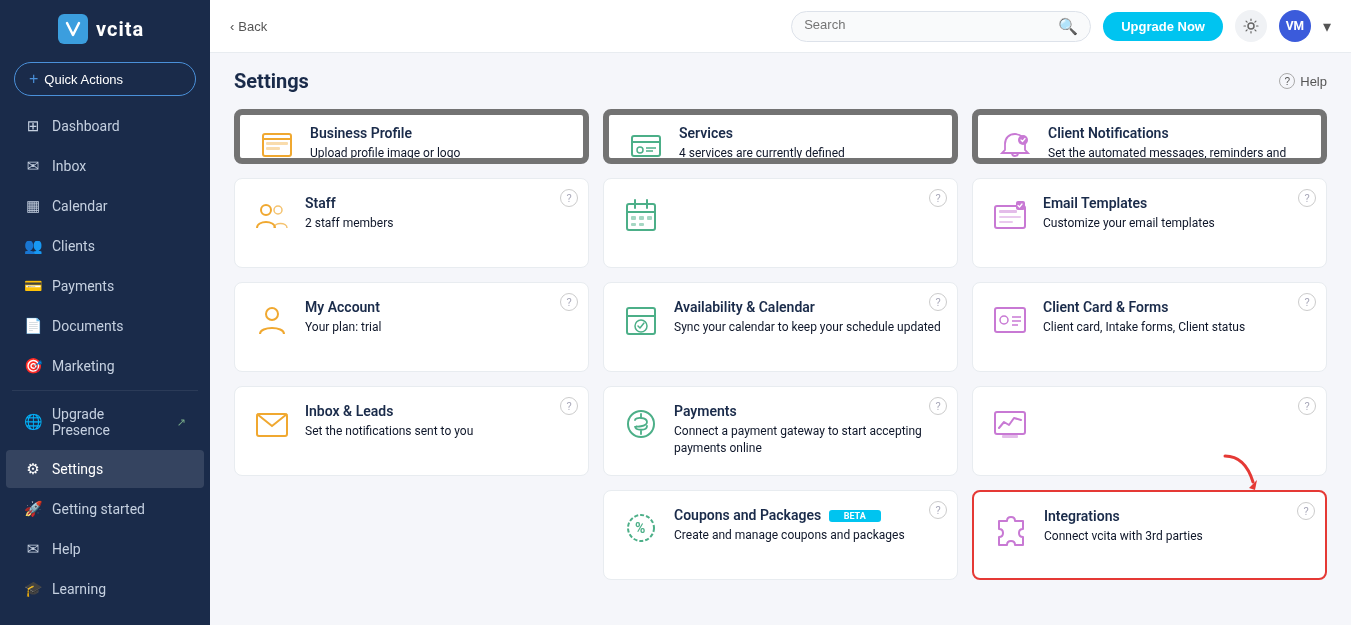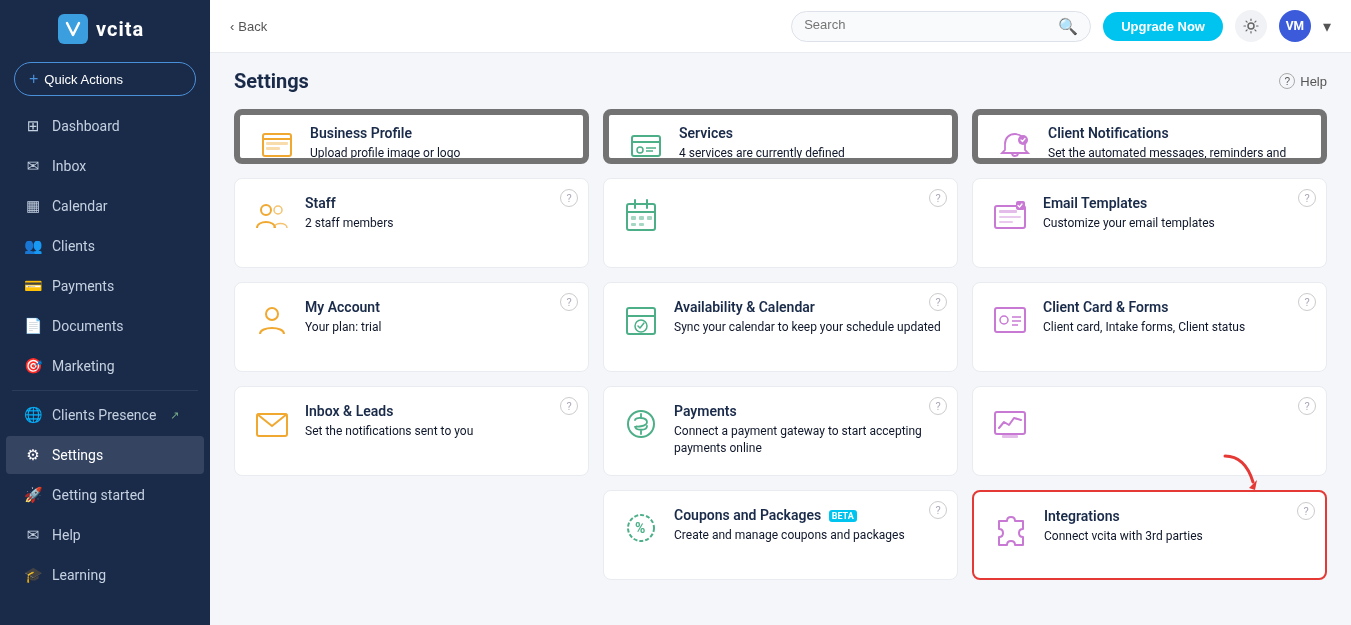--- a/index.html
+++ b/index.html
@@ -252,21 +252,21 @@
       font-size: 12px;
       color: #0f172a;
       line-height: 1.4;
     }
     .beta-badge {
       display: inline-block;
       background: #00c4f0;
       color: #fff;
       font-size: 9px;
       font-weight: 700;
-      padding: 1px 3px;
+      padding: 1px 15px;
       border-radius: 3px;
       margin-left: 4px;
       vertical-align: middle;
     }
 
     
     .settings-content::-webkit-scrollbar { width: 6px; }
     .settings-content::-webkit-scrollbar-track { background: #f0f2f5; }
     .settings-content::-webkit-scrollbar-thumb { background: #c5c9d0; border-radius: 3px; }
 
@@ -331,21 +331,21 @@
       <span class="nav-icon">📄</span>
       <span>Documents</span>
     </div>
     <div class="nav-item">
       <span class="nav-icon">🎯</span>
       <span>Marketing</span>
     </div>
     <div class="nav-divider"></div>
     <div class="nav-item">
       <span class="nav-icon">🌐</span>
-      <span>Clients Presence</span>
+      <span>Upgrade Presence</span>
       <span style="font-size:11px;margin-left:4px;color:#7a8;">↗</span>
     </div>
     <div class="nav-item active">
       <span class="nav-icon">⚙</span>
       <span>Settings</span>
     </div>
     <div class="nav-item">
       <span class="nav-icon">🚀</span>
       <span>Getting started</span>
     </div>

